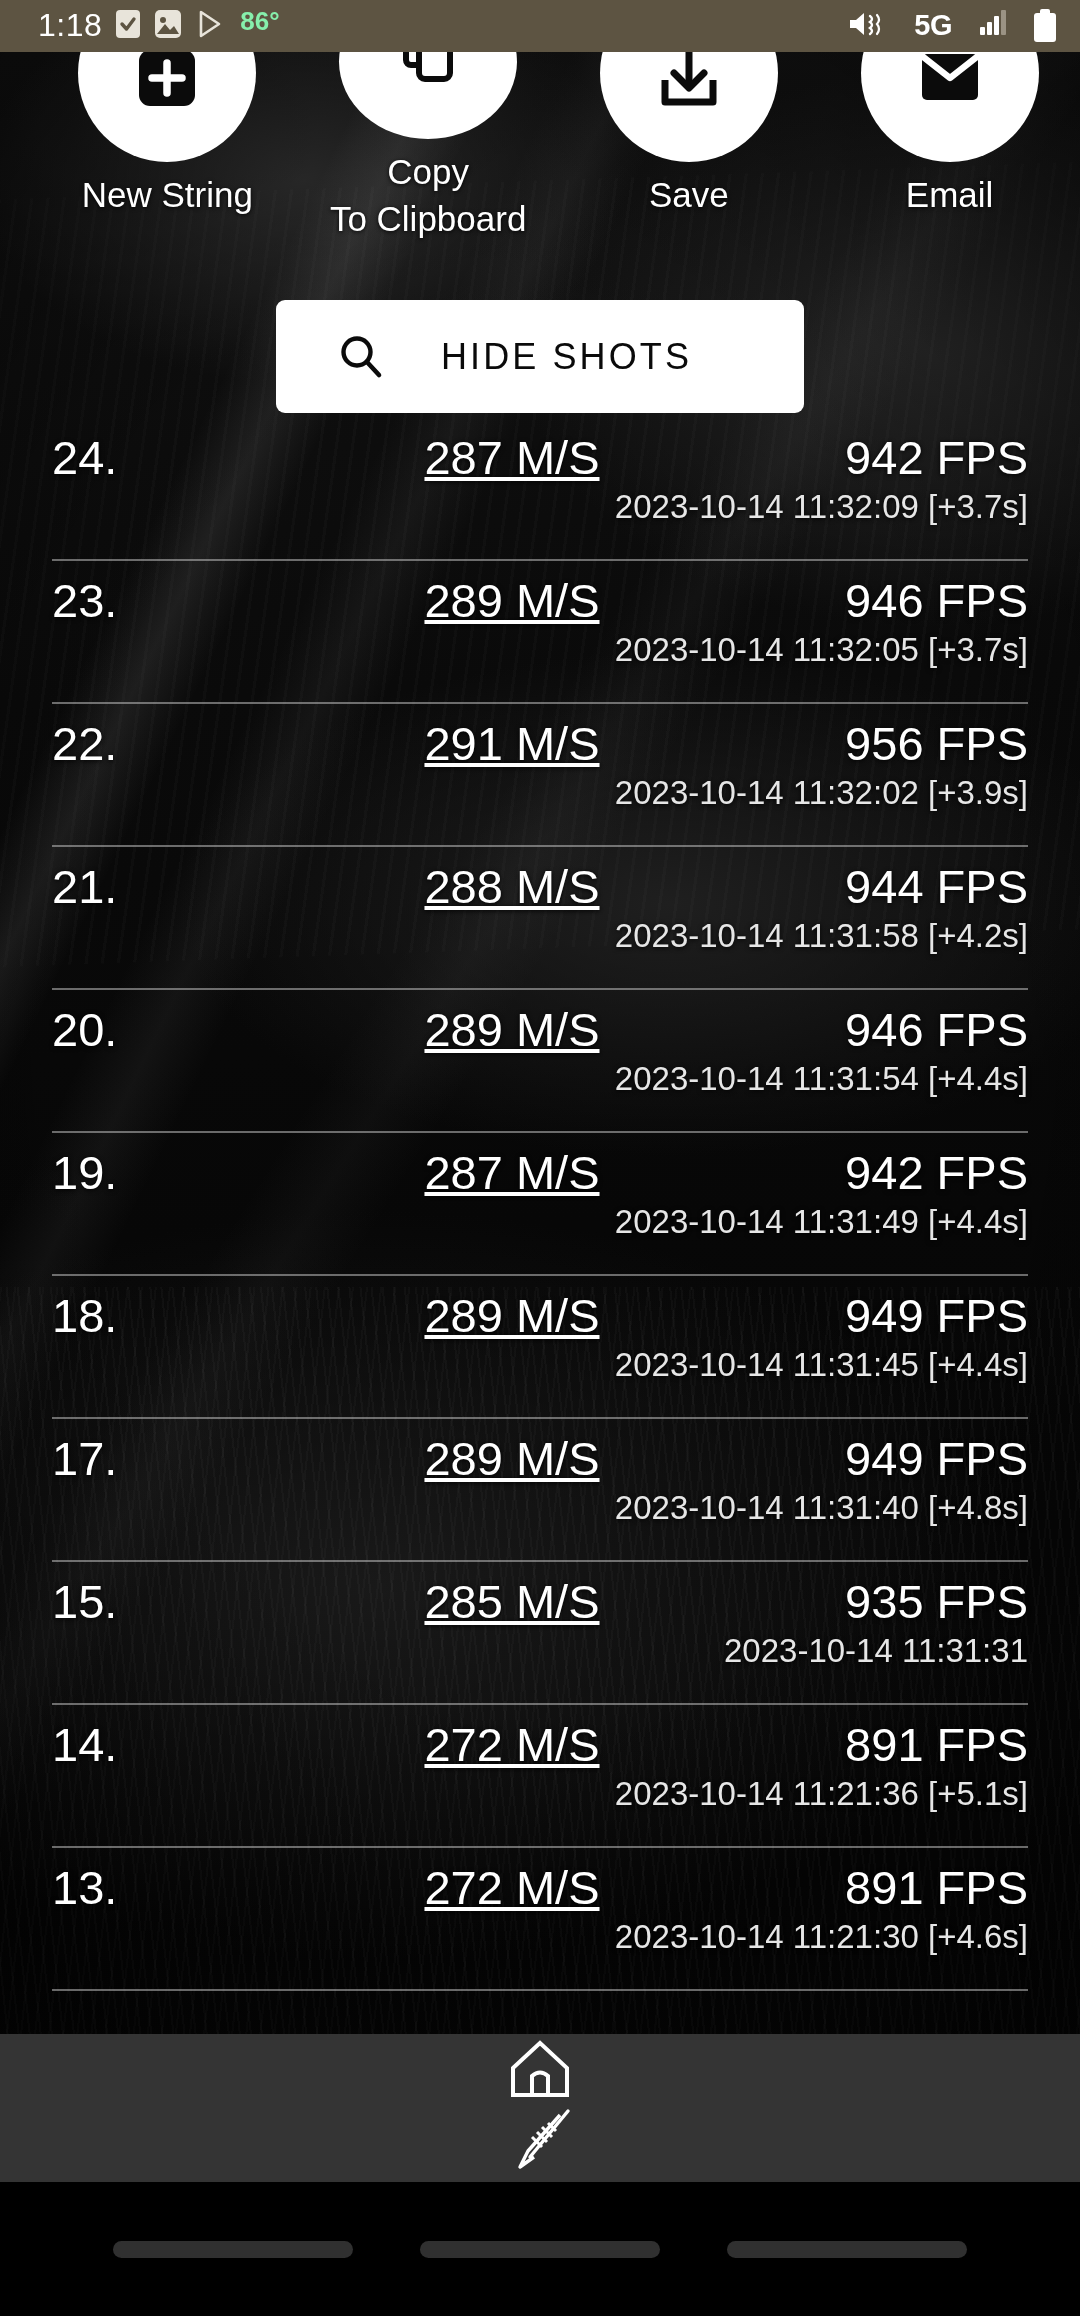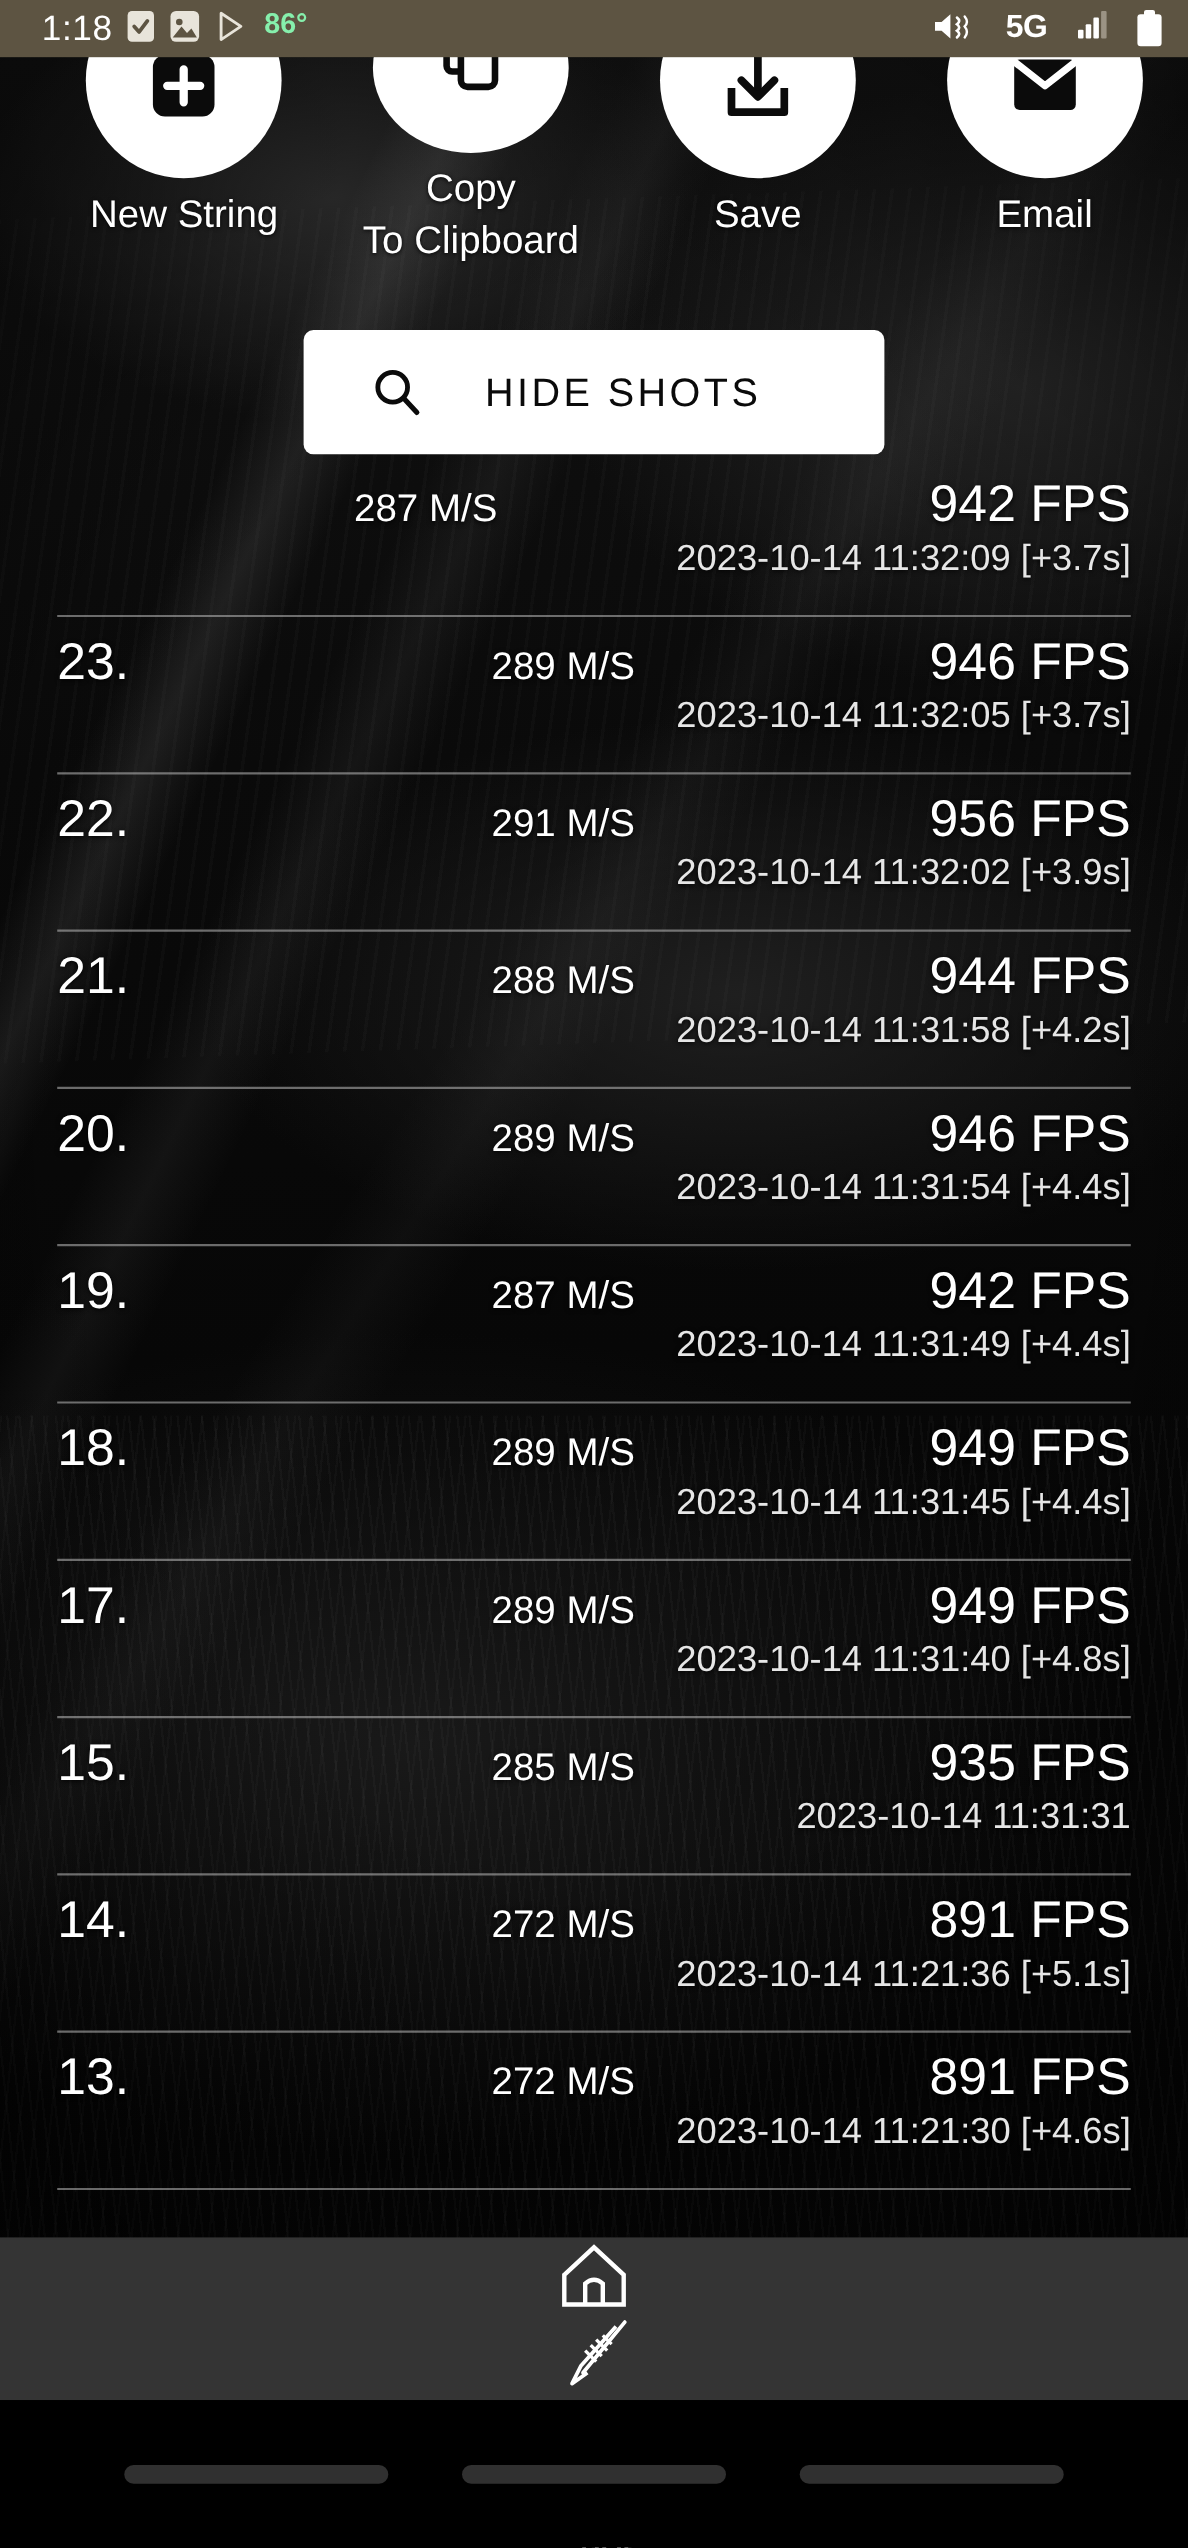--- a/index.html
+++ b/index.html
@@ -120,21 +120,21 @@
   .shot-row {
     position:relative; height:143px; margin:0 52px;
     border-bottom:2px solid rgba(190,190,190,.55);
   }
   .shot-row.last { border-bottom:2px solid rgba(190,190,190,.55); }
   .row-main {
     position:absolute; top:12px; left:0; width:100%;
     display:flex; align-items:baseline;
   }
   .r-idx { font-size:47px; width:250px; text-align:left; text-shadow:0 1px 5px rgba(0,0,0,.95); }
-  .r-ms  { font-size:35px; flex:1; text-align:center; padding-right:26px; text-shadow:0 1px 5px rgba(0,0,0,.95); }
+  .r-ms  { font-size:47px; flex:1; text-align:center; padding-right:26px; text-shadow:0 1px 5px rgba(0,0,0,.95);text-decoration:underline; }
   .r-fps { font-size:47px; width:280px; text-align:right; text-shadow:0 1px 5px rgba(0,0,0,.95); }
   .r-ts {
     position:absolute; top:70px; right:0;
     font-size:33px; color:#e6e6e6; text-align:right;
     text-shadow:0 1px 5px rgba(0,0,0,.95);
     white-space:nowrap;
   }
 
   
   #bottom-nav {
@@ -283,20 +283,21 @@
         <circle cx="19" cy="18" r="13.5" fill="none" stroke="#0b0b0b" stroke-width="4.4"></circle>
         <path d="M29 28 L41 41" stroke="#0b0b0b" stroke-width="4.6" stroke-linecap="round"></path>
       </svg>
   </span>
   <span class="htxt">HIDE SHOTS</span>
 </div>
 
 <div id="shot-list">
     <div class="shot-row">
       <div class="row-main">
+        <span class="r-idx">24.</span>
         <span class="r-ms">287 M/S</span>
         <span class="r-fps">942 FPS</span>
       </div>
       <div class="r-ts">2023-10-14 11:32:09 [+3.7s]</div>
     </div>
     <div class="shot-row">
       <div class="row-main">
         <span class="r-idx">23.</span>
         <span class="r-ms">289 M/S</span>
         <span class="r-fps">946 FPS</span>

